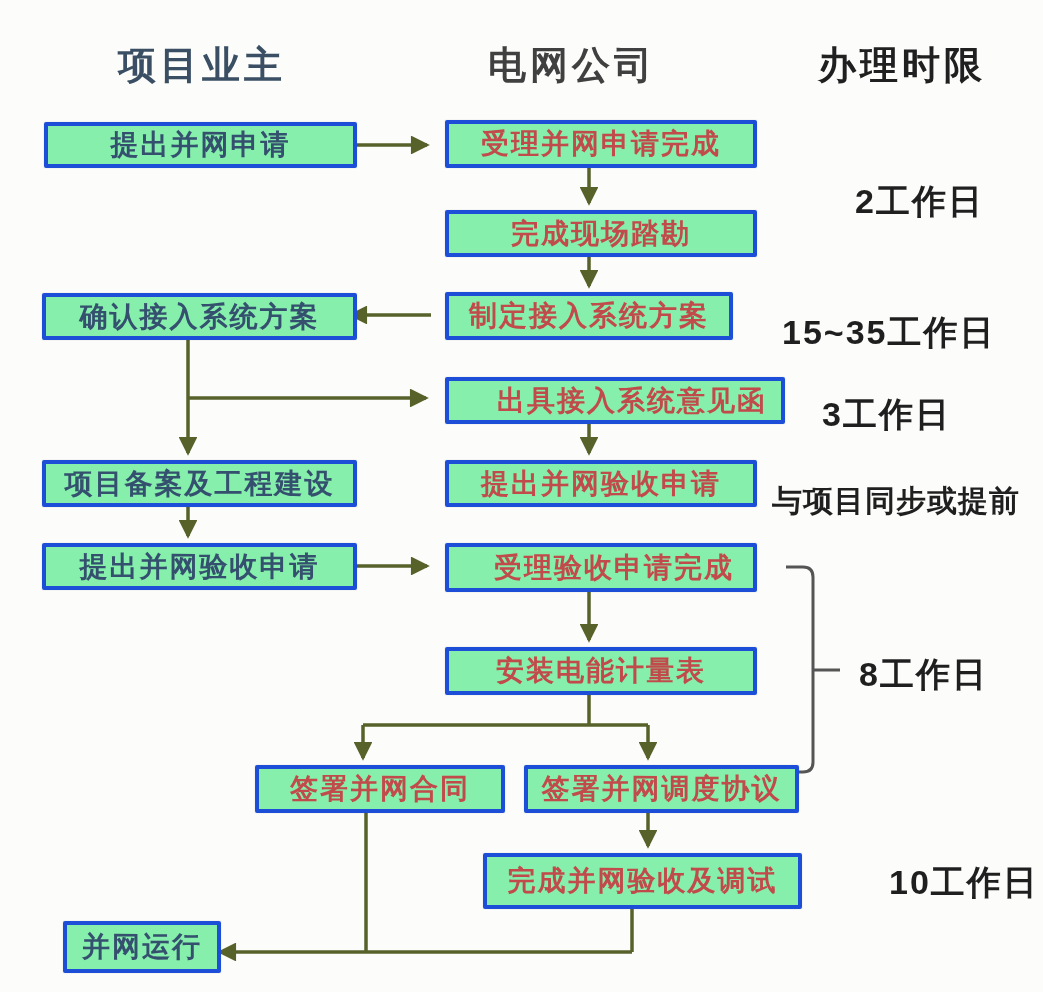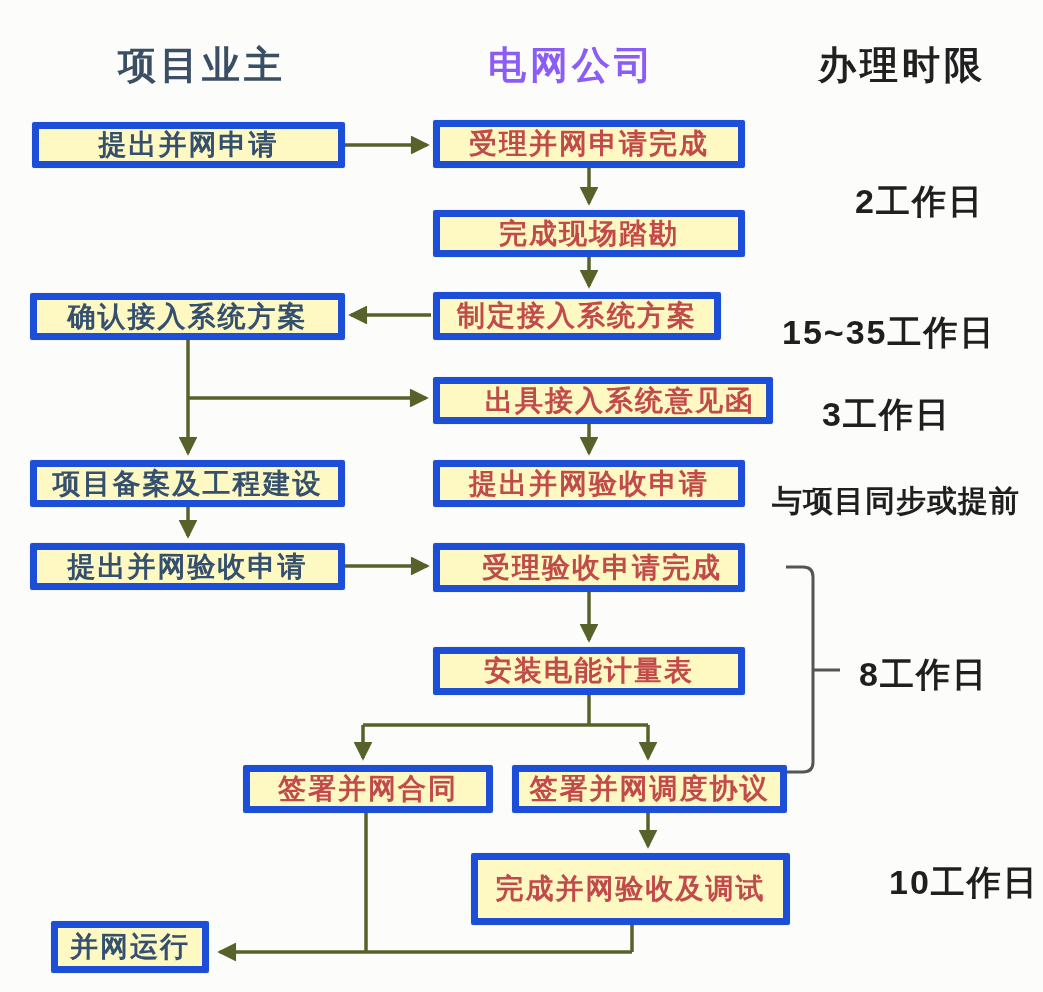--- a/index.html
+++ b/index.html
@@ -9,32 +9,33 @@
     background:#fcfcfa;
     font-family:"Liberation Sans", sans-serif;
     overflow:hidden;
   }
   .hdr{
     position:absolute;
     font-size:38px;font-weight:bold;
     letter-spacing:4px;white-space:nowrap;
   }
   .hdr-owner{color:#3a4f63;}
-  .hdr-grid{color:#8b5cf6;}
+  .hdr-grid{color:#404040;}
   .hdr-deadline{color:#202020;}
   .box{
     position:absolute;
     box-sizing:border-box;
-    border:7px solid #1d4ed8;
+    border:4px solid #1d4ed8;
     border-radius:2px;
-    background:#fef9c3;
+    background:#86efac;
     display:flex;align-items:center;justify-content:center;
     font-size:28px;font-weight:bold;
     letter-spacing:2px;white-space:nowrap;
     box-shadow:0 0 0 1px rgba(0,0,0,0.03);
+    margin-left:12px;
   }
   .box--blue{color:#34506e;}
   .box--red{color:#c14a4a;}
   .tl{
     position:absolute;
     font-size:34px;font-weight:bold;
     color:#1f1f1f;letter-spacing:2px;white-space:nowrap;
   }
   .tl--small{font-size:30px;letter-spacing:1px;}
   svg.wires{position:absolute;left:0;top:0;}
@@ -87,21 +88,21 @@
 
   <div class="box box--red" style="left:433px;top:120px;width:312px;height:48px;">受理并网申请完成</div>
   <div class="box box--red" style="left:433px;top:210px;width:312px;height:47px;">完成现场踏勘</div>
   <div class="box box--red" style="left:433px;top:292px;width:288px;height:48px;">制定接入系统方案</div>
   <div class="box box--red" style="left:433px;top:377px;width:340px;height:47px;padding-left:34px;">出具接入系统意见函</div>
   <div class="box box--red" style="left:433px;top:460px;width:312px;height:47px;">提出并网验收申请</div>
   <div class="box box--red" style="left:433px;top:543px;width:312px;height:49px;padding-left:26px;">受理验收申请完成</div>
   <div class="box box--red" style="left:433px;top:647px;width:312px;height:48px;">安装电能计量表</div>
   <div class="box box--red" style="left:243px;top:765px;width:250px;height:48px;">签署并网合同</div>
   <div class="box box--red" style="left:512px;top:765px;width:275px;height:48px;">签署并网调度协议</div>
-  <div class="box box--red" style="left:471px;top:853px;width:319px;height:72px;">完成并网验收及调试</div>
+  <div class="box box--red" style="left:471px;top:853px;width:319px;height:56px;">完成并网验收及调试</div>
 
   <div class="tl" style="left:817px;top:179px;margin-left:38px;">2工作日</div>
   <div class="tl" style="left:782px;top:310px;">15~35工作日</div>
   <div class="tl" style="left:822px;top:392px;">3工作日</div>
   <div class="tl tl--small" style="left:772px;top:481px;">与项目同步或提前</div>
   <div class="tl" style="left:812px;top:652px;margin-left:47px;">8工作日</div>
   <div class="tl" style="left:849px;top:860px;margin-left:40px;">10工作日</div>
 
 </div>
 

